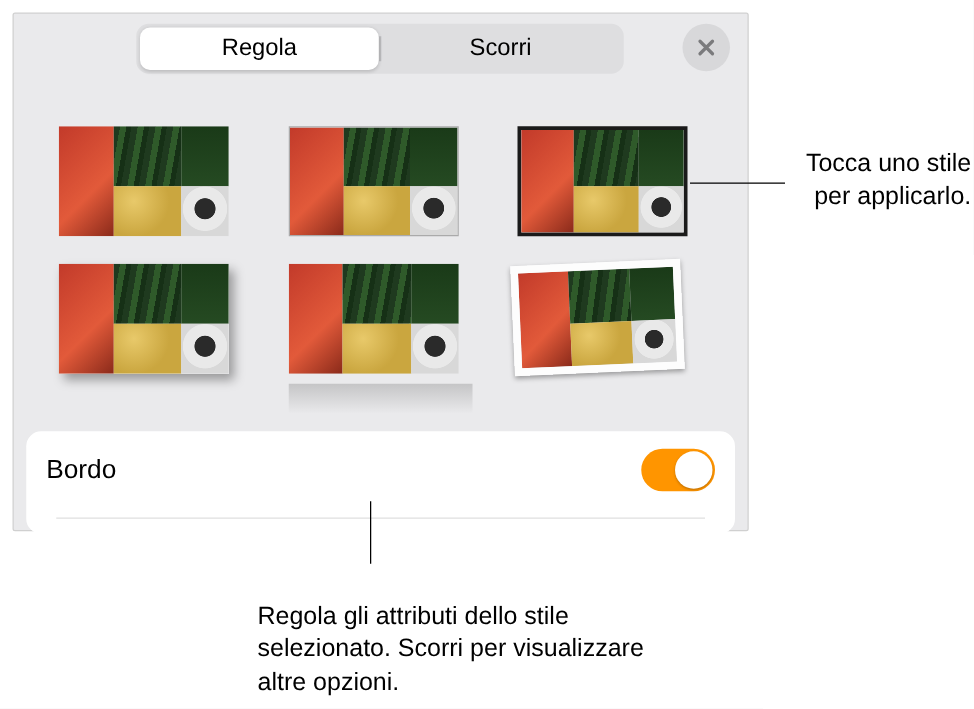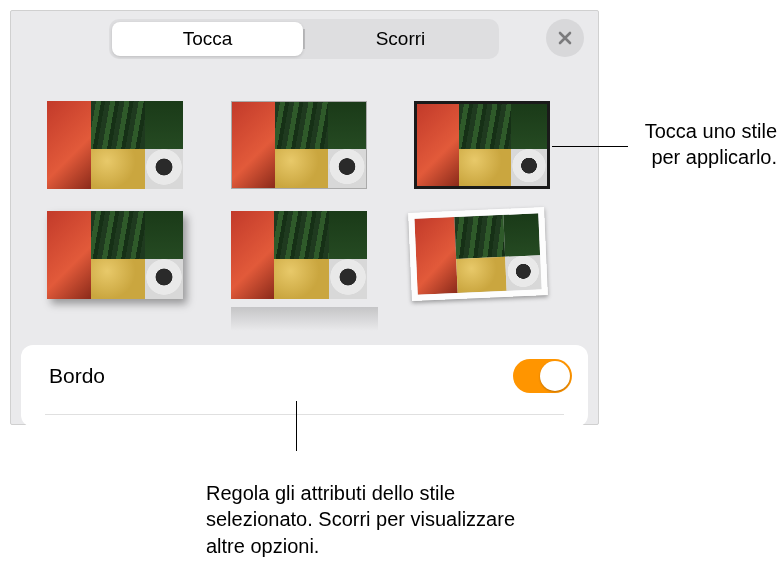--- a/index.html
+++ b/index.html
@@ -127,21 +127,21 @@
     .c6 { background: radial-gradient(circle at 50% 45%, #2a2a2a 28%, #e9e9e9 30% 60%, #d8d8d8 62%); } 
     .thumb-inner .c1 { grid-row: 1/3; }
     .thumb-inner .c2 { grid-column: 2/3; }
     .thumb-inner .c3 { grid-column: 3/4; grid-row: 1/2; }
     .thumb-inner .c6 { grid-column: 3/4; grid-row: 2/3; }
 
     .bottom-card {
       margin: 18px 10px 0 10px;
       background: #fff;
       border-radius: 12px;
-      padding: 14px 16px 34px 28px;
+      padding: 14px 16px 34px 16px;
       display: flex;
       align-items: center;
       justify-content: space-between;
     }
     .bottom-label {
       font-size: 21px;
       color: #000;
     }
     .toggle {
       width: 59px;
@@ -185,21 +185,21 @@
     .text2 { left: 206px; top: 480px; }
   </style>
 </head>
 <body>
 
 <div class="panel">
 
   <div class="header">
     <div class="segmented">
       <div class="seg active">
-        <span>Tocca</span>
+        <span>Regola</span>
       </div>
       <div class="seg-divider"></div>
       <div class="seg-divider"></div>
       <div class="seg">
         <span>Scorri</span>
       </div>
     </div>
     <div class="close-btn">
       <svg viewBox="0 0 16 16">
         <path d="M3 3 L13 13 M13 3 L3 13" fill="none"></path>

